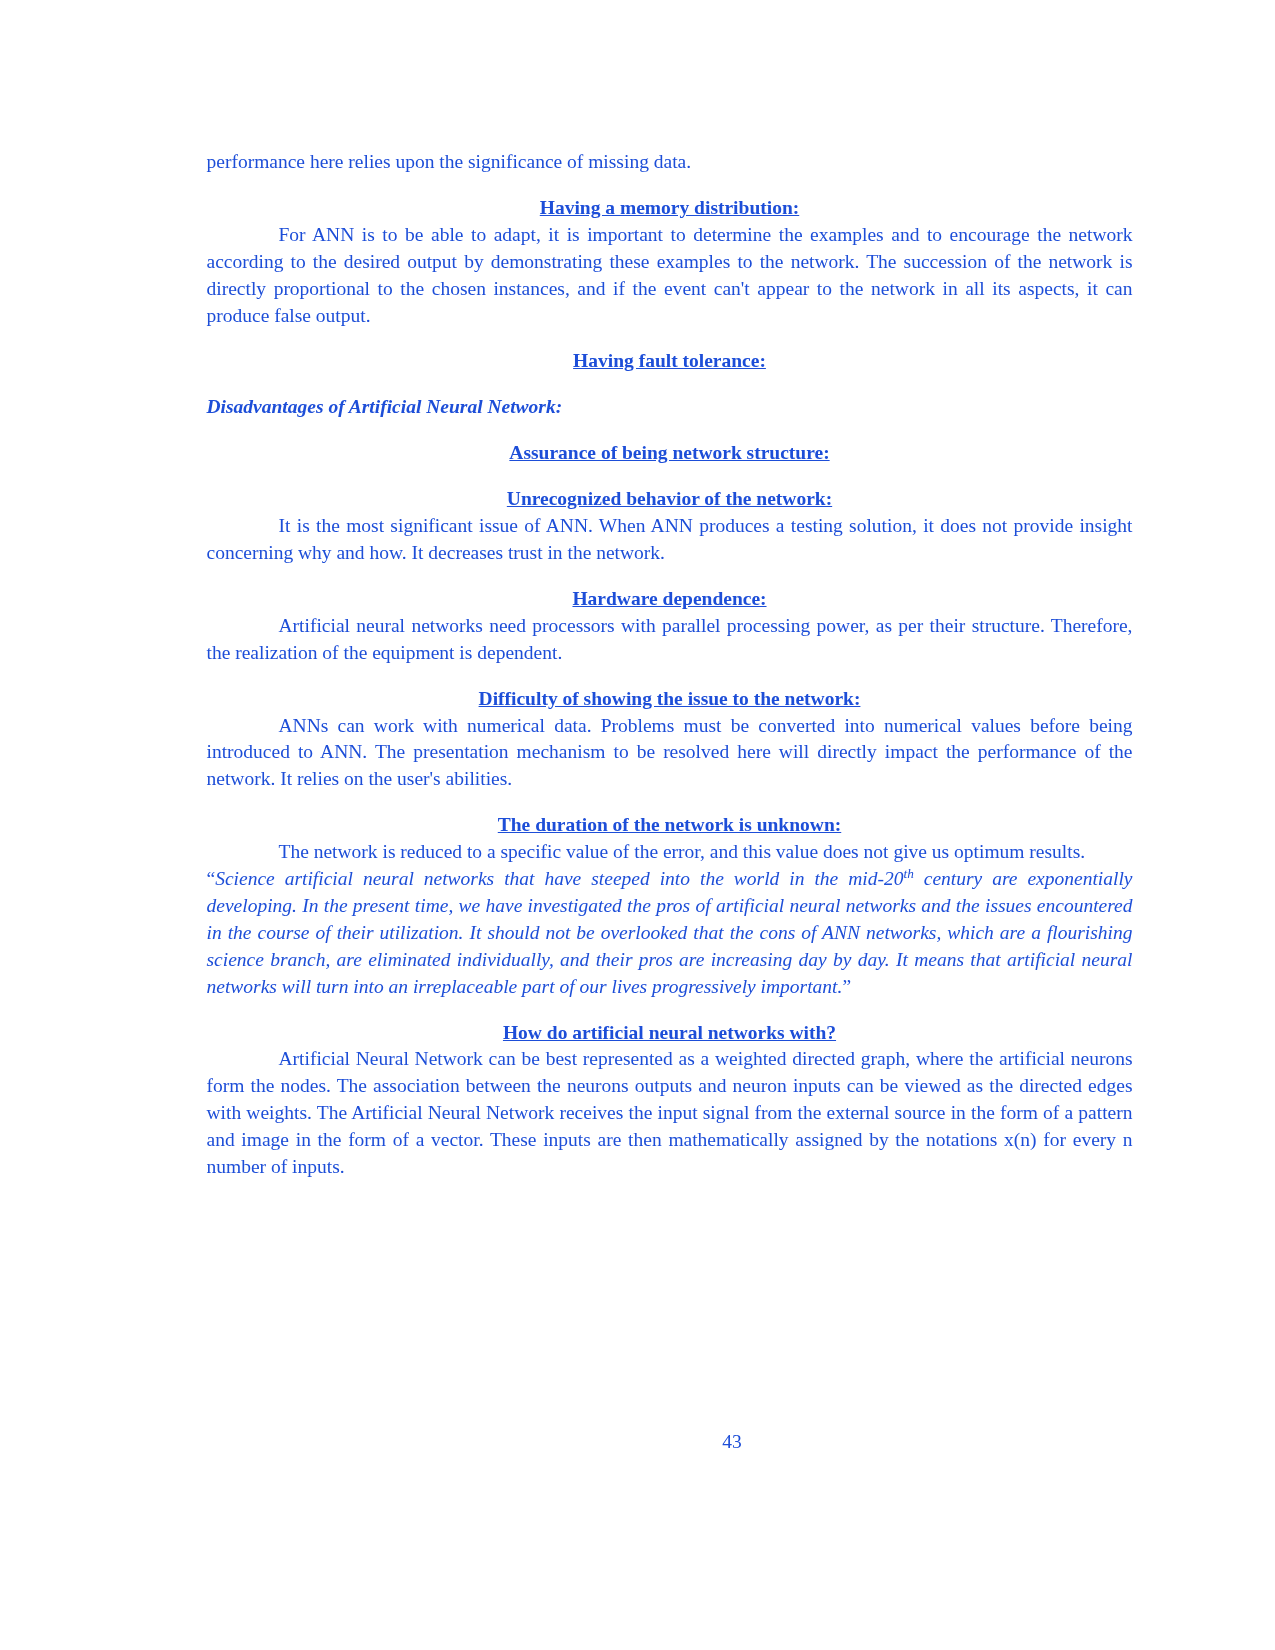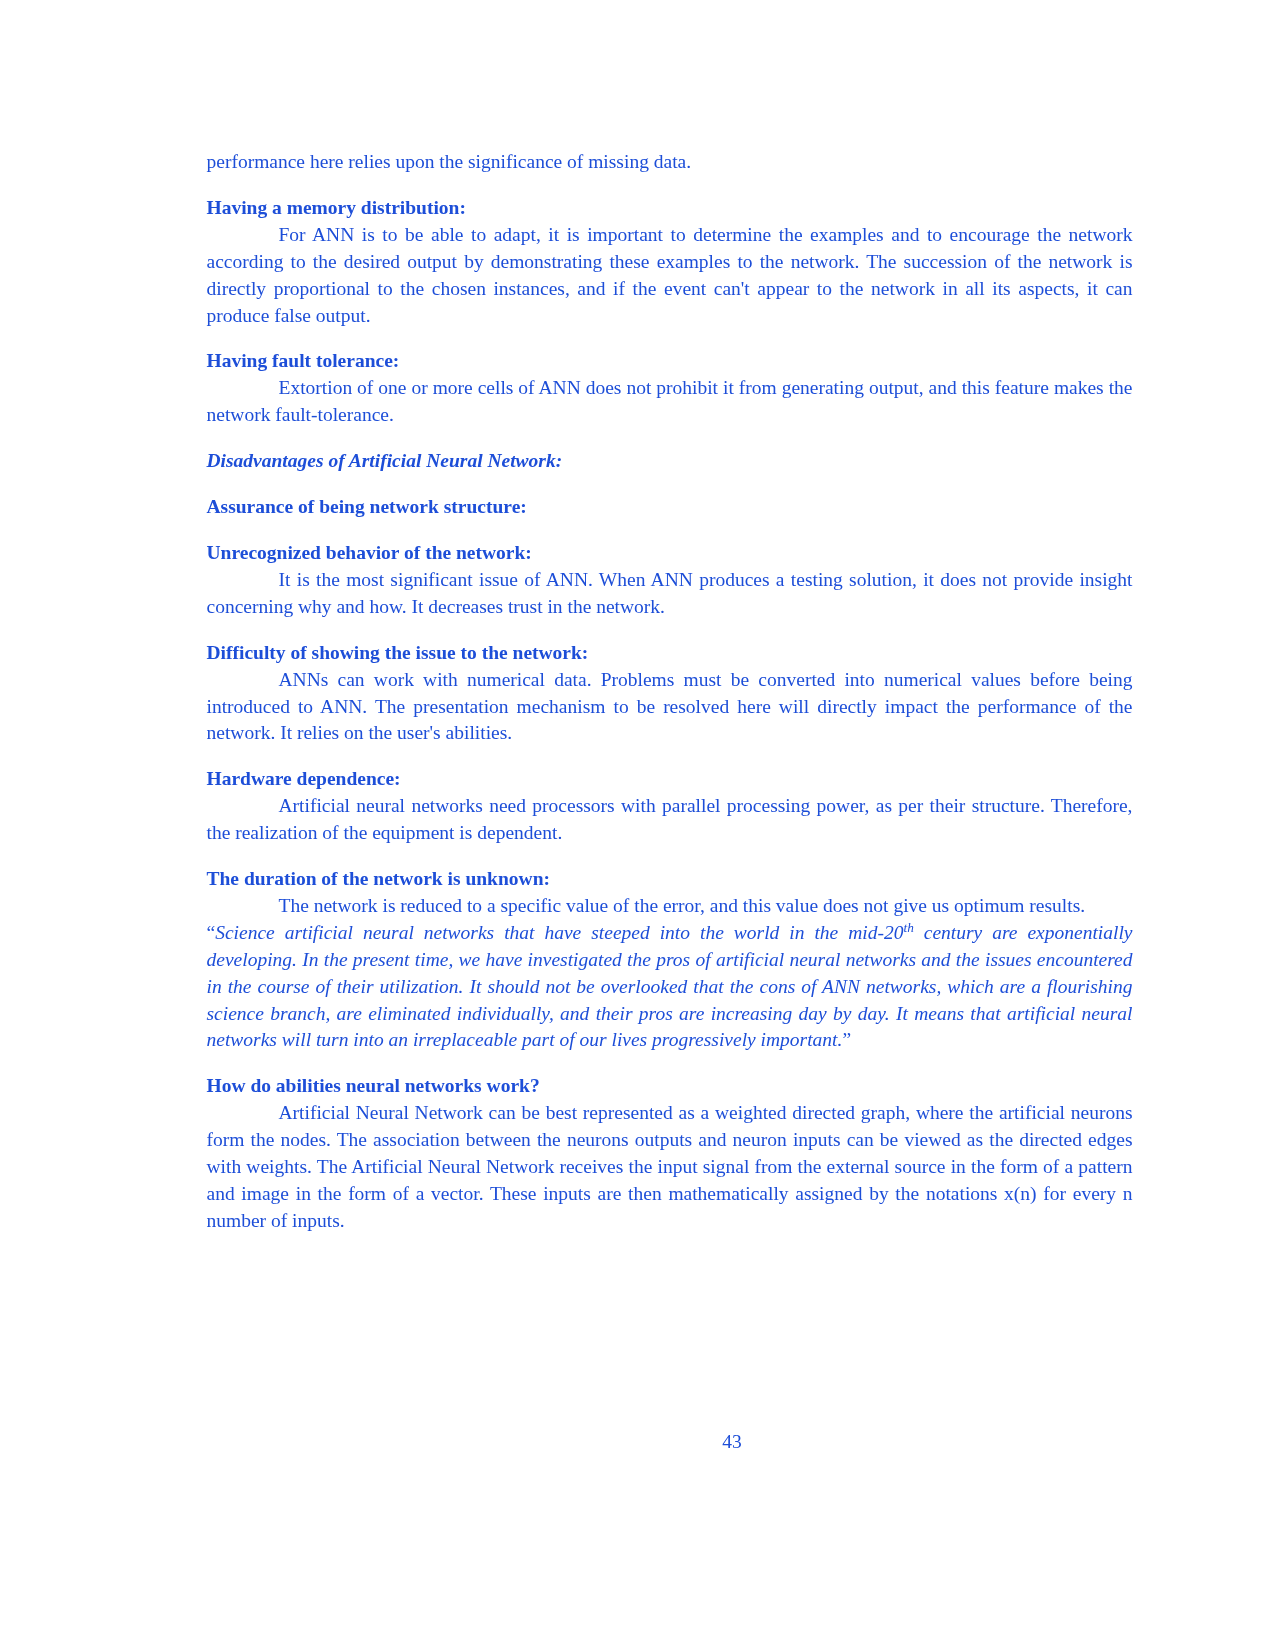--- a/index.html
+++ b/index.html
@@ -32,21 +32,22 @@
   }
   .para {
     margin-bottom: 19px;
   }
   .indent {
     text-indent: 72px;
   }
   .heading {
     font-weight: bold;
     margin-bottom: 0;
-    text-align: left;
+    text-align: center;
+    text-decoration: underline;
   }
   .section-title {
     font-weight: bold;
     text-align: left;
     margin-top: 19px;
     margin-bottom: 19px;
     font-style: italic;
   }
   .quote {
     font-style: italic;
@@ -79,51 +80,50 @@
 
     <p class="para">performance here relies upon the significance of missing data.</p>
 
     <div class="block">
       <p class="heading">Having a memory distribution:</p>
       <p class="indent">For ANN is to be able to adapt, it is important to determine the examples and to encourage the network according to the desired output by demonstrating these examples to the network. The succession of the network is directly proportional to the chosen instances, and if the event can't appear to the network in all its aspects, it can produce false output.</p>
     </div>
 
     <div class="block">
       <p class="heading">Having fault tolerance:</p>
-      <p class="indent">Extortion of one or more cells of ANN does not prohibit it from generating output, and this feature makes the network fault-tolerance.</p>
     </div>
 
     <p class="section-title">Disadvantages of Artificial Neural Network:</p>
 
     <div class="block">
       <p class="heading">Assurance of being network structure:</p>
     </div>
 
     <div class="block">
       <p class="heading">Unrecognized behavior of the network:</p>
       <p class="indent">It is the most significant issue of ANN. When ANN produces a testing solution, it does not provide insight concerning why and how. It decreases trust in the network.</p>
     </div>
 
     <div class="block">
-      <p class="heading">Difficulty of showing the issue to the network:</p>
-      <p class="indent">ANNs can work with numerical data. Problems must be converted into numerical values before being introduced to ANN. The presentation mechanism to be resolved here will directly impact the performance of the network. It relies on the user's abilities.</p>
+      <p class="heading">Hardware dependence:</p>
+      <p class="indent">Artificial neural networks need processors with parallel processing power, as per their structure. Therefore, the realization of the equipment is dependent.</p>
     </div>
 
     <div class="block">
-      <p class="heading">Hardware dependence:</p>
-      <p class="indent">Artificial neural networks need processors with parallel processing power, as per their structure. Therefore, the realization of the equipment is dependent.</p>
+      <p class="heading">Difficulty of showing the issue to the network:</p>
+      <p class="indent">ANNs can work with numerical data. Problems must be converted into numerical values before being introduced to ANN. The presentation mechanism to be resolved here will directly impact the performance of the network. It relies on the user's abilities.</p>
     </div>
 
     <div class="block">
       <p class="heading">The duration of the network is unknown:</p>
       <p class="indent">The network is reduced to a specific value of the error, and this value does not give us optimum results.</p>
       <p class="quote"><span class="nonitalic">“</span><span>Science artificial neural networks that have steeped into the world in the mid-20</span><sup>th</sup><span> century are exponentially developing. In the present time, we have investigated the pros of artificial neural networks and the issues encountered in the course of their utilization. It should not be overlooked that the cons of ANN networks, which are a flourishing science branch, are eliminated individually, and their pros are increasing day by day. It means that artificial neural networks will turn into an irreplaceable part of our lives progressively important.</span><span class="nonitalic">”</span></p>
     </div>
 
     <div class="block">
-      <p class="heading">How do abilities neural networks work?</p>
+      <p class="heading">How do artificial neural networks with?</p>
       <p class="indent">Artificial Neural Network can be best represented as a weighted directed graph, where the artificial neurons form the nodes. The association between the neurons outputs and neuron inputs can be viewed as the directed edges with weights. The Artificial Neural Network receives the input signal from the external source in the form of a pattern and image in the form of a vector. These inputs are then mathematically assigned by the notations x(n) for every n number of inputs.</p>
     </div>
 
   </div>
 
   <div class="footer">43</div>
 </div>
 
 </body></html>

